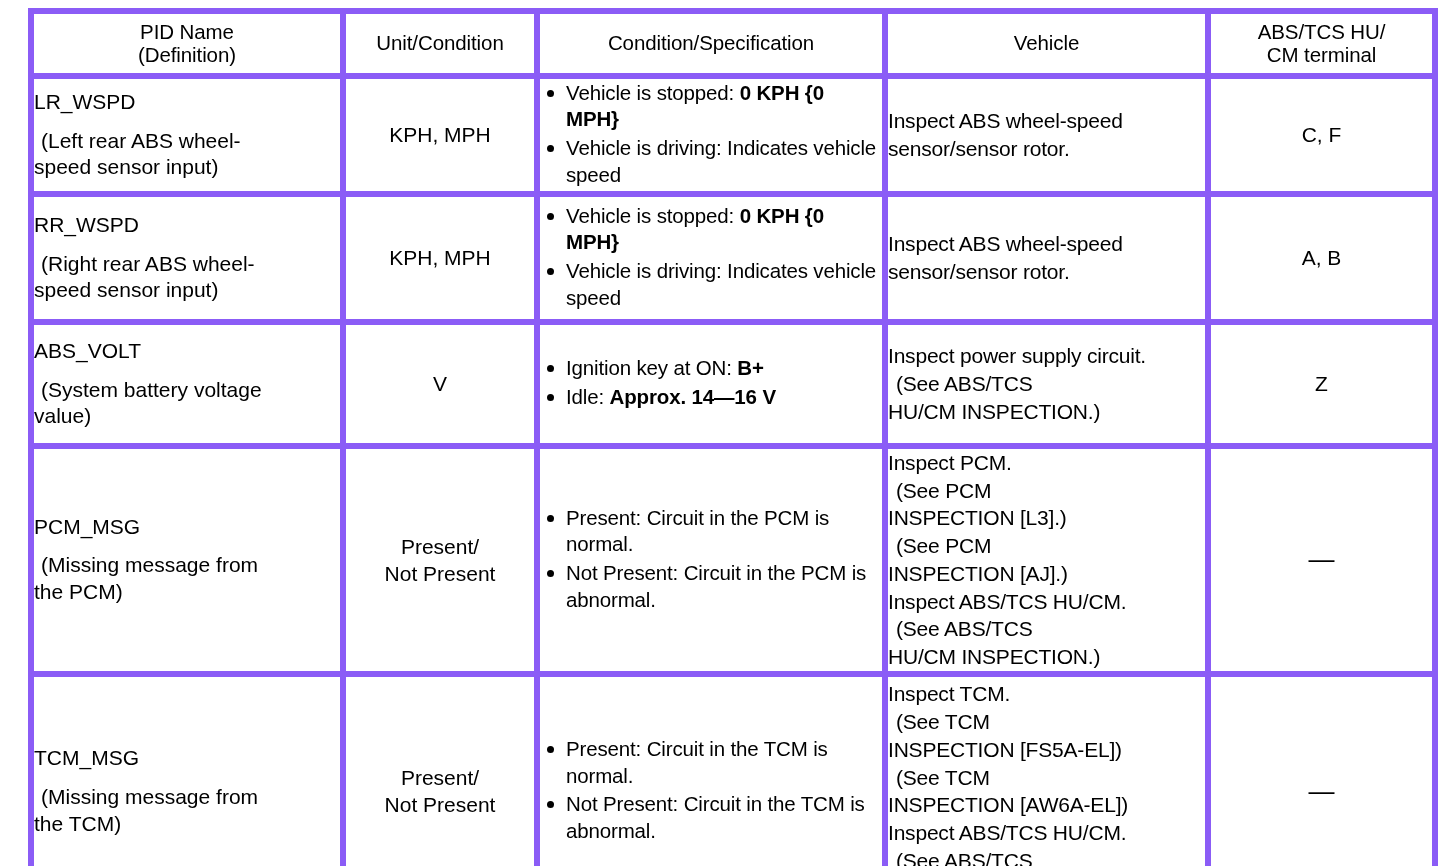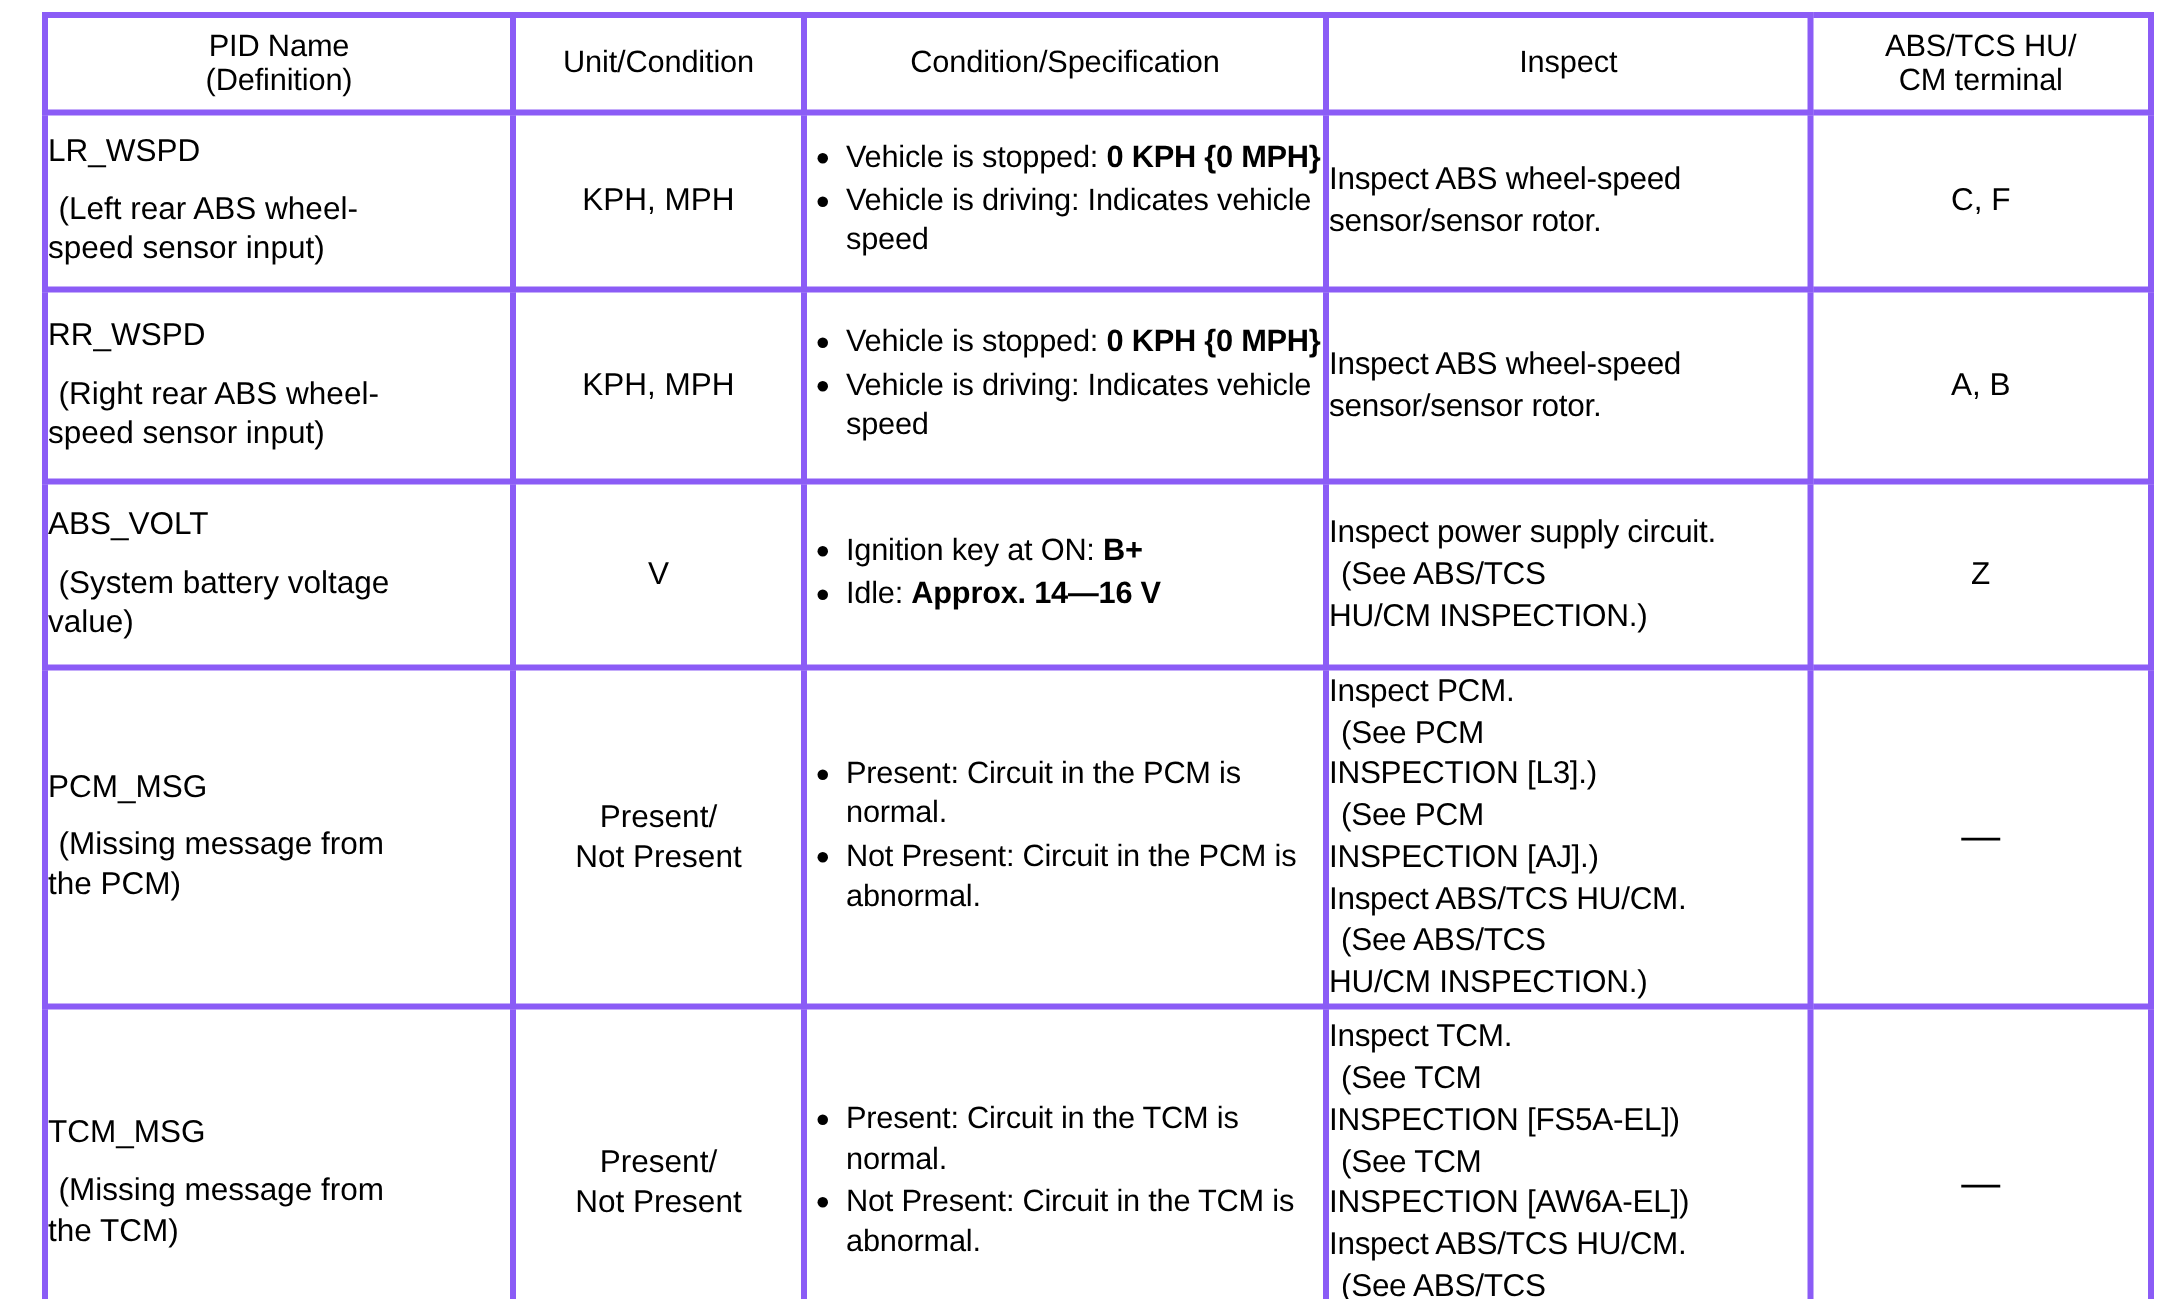--- a/index.html
+++ b/index.html
@@ -24,21 +24,21 @@
     left: 28px;
     top: 8px;
     width: 1404px;
     height: 848px;
     border-collapse: collapse;
     table-layout: fixed;
     background: #fff;
   }
   table.pid-table td,
   table.pid-table th {
-    border: 4px solid #8b5cf6;
+    border: 6px solid #8b5cf6;
     padding: 0;
     vertical-align: middle;
     font-weight: normal;
   }
   
   col.c1 { width: 312px; }
   col.c2 { width: 194px; }
   col.c3 { width: 348px; }
   col.c4 { width: 323px; }
   col.c5 { width: 227px; }
@@ -145,21 +145,21 @@
           <span class="hl">PID Name</span>
           <span class="hl">(Definition)</span>
         </th>
         <th>
           <span class="hl">Unit/Condition</span>
         </th>
         <th>
           <span class="hl">Condition/Specification</span>
         </th>
         <th>
-          <span class="hl">Inspect</span>
+          <span class="hl">Vehicle</span>
         </th>
         <th>
           <span class="hl">ABS/TCS HU/</span>
           <span class="hl">CM terminal</span>
         </th>
       </tr>
     </thead>
     <tbody id="tbody">
         <tr style="height: 118px;">
           <td class="name-cell">

